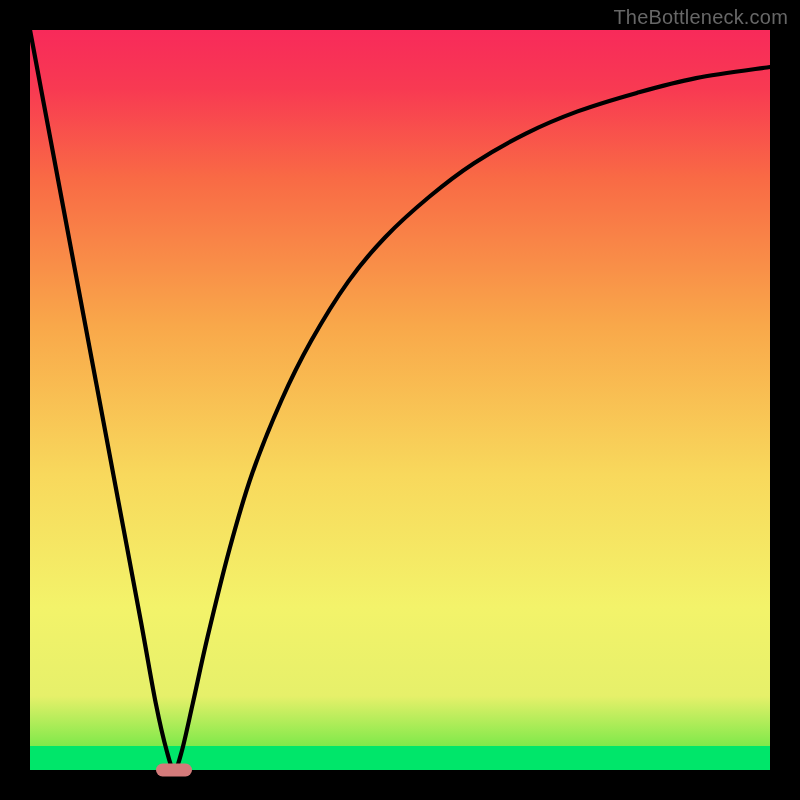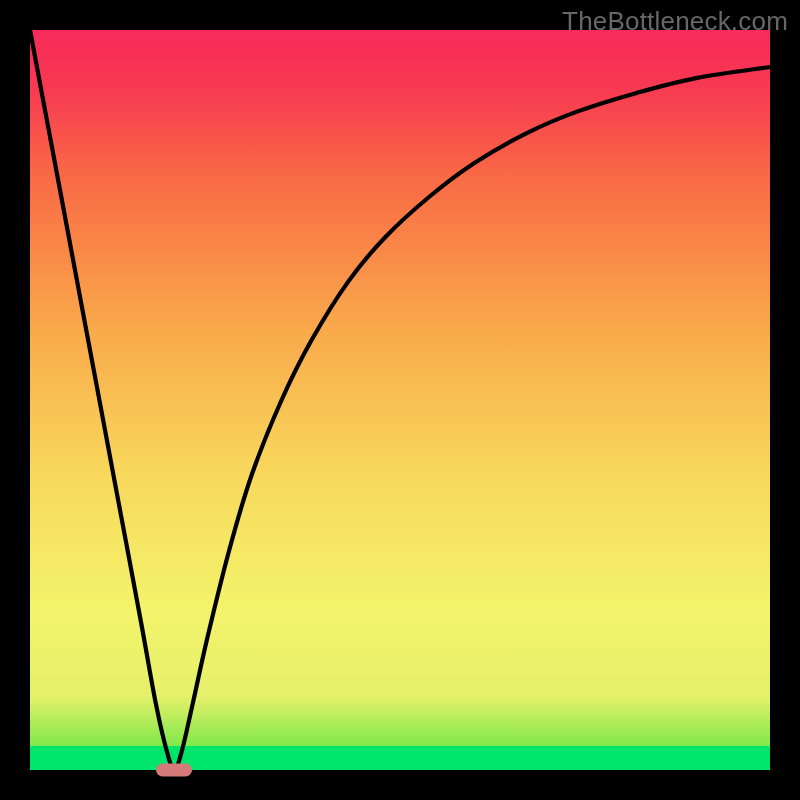--- a/index.html
+++ b/index.html
@@ -36,21 +36,21 @@
         #f96a45 80%,
         #f83a52 92%,
         #f82a5a 100%
       );
   }
   .watermark {
     position: absolute;
     top: 6px;
     right: 12px;
     color: #676767;
-    font-size: 26px;
+    font-size: 20px;
     font-weight: 500;
     letter-spacing: 0.2px;
     user-select: none;
   }
   .curve-svg {
     position: absolute;
     left: 0;
     top: 0;
     width: 740px;
     height: 740px;

